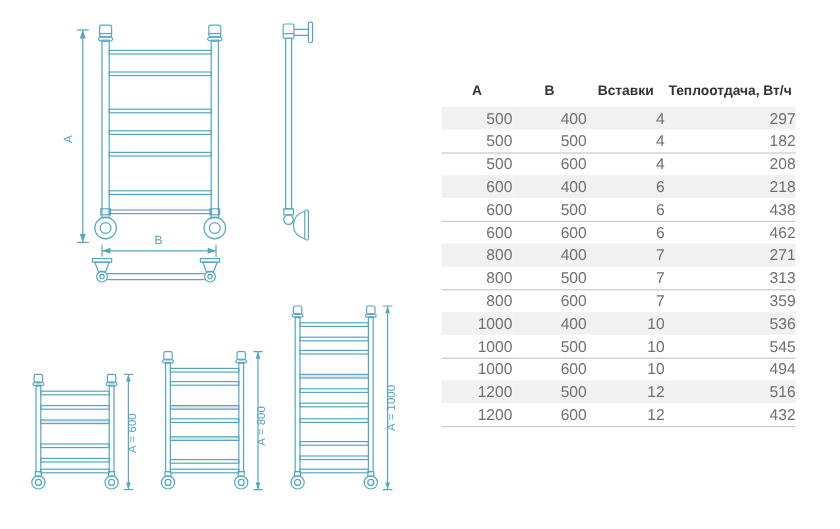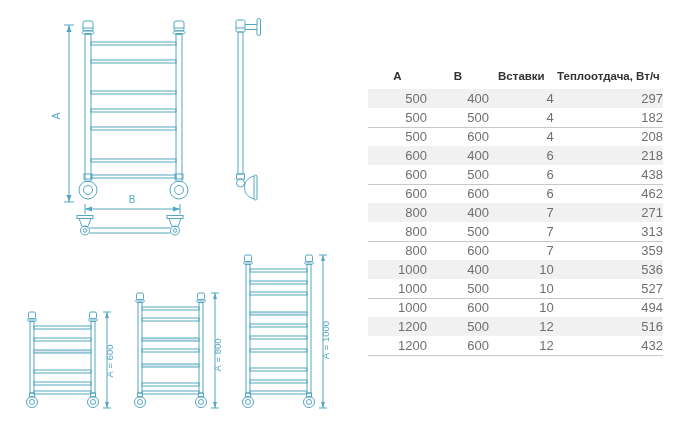--- a/index.html
+++ b/index.html
@@ -310,21 +310,21 @@
           <tr class="shaded">
             <td class="w0">1000</td>
             <td class="w1">400</td>
             <td class="w2">10</td>
             <td class="w3">536</td>
           </tr>
           <tr class="divider">
             <td class="w0">1000</td>
             <td class="w1">500</td>
             <td class="w2">10</td>
-            <td class="w3">527</td>
+            <td class="w3">545</td>
           </tr>
           <tr>
             <td class="w0">1000</td>
             <td class="w1">600</td>
             <td class="w2">10</td>
             <td class="w3">494</td>
           </tr>
           <tr class="shaded">
             <td class="w0">1200</td>
             <td class="w1">500</td>

